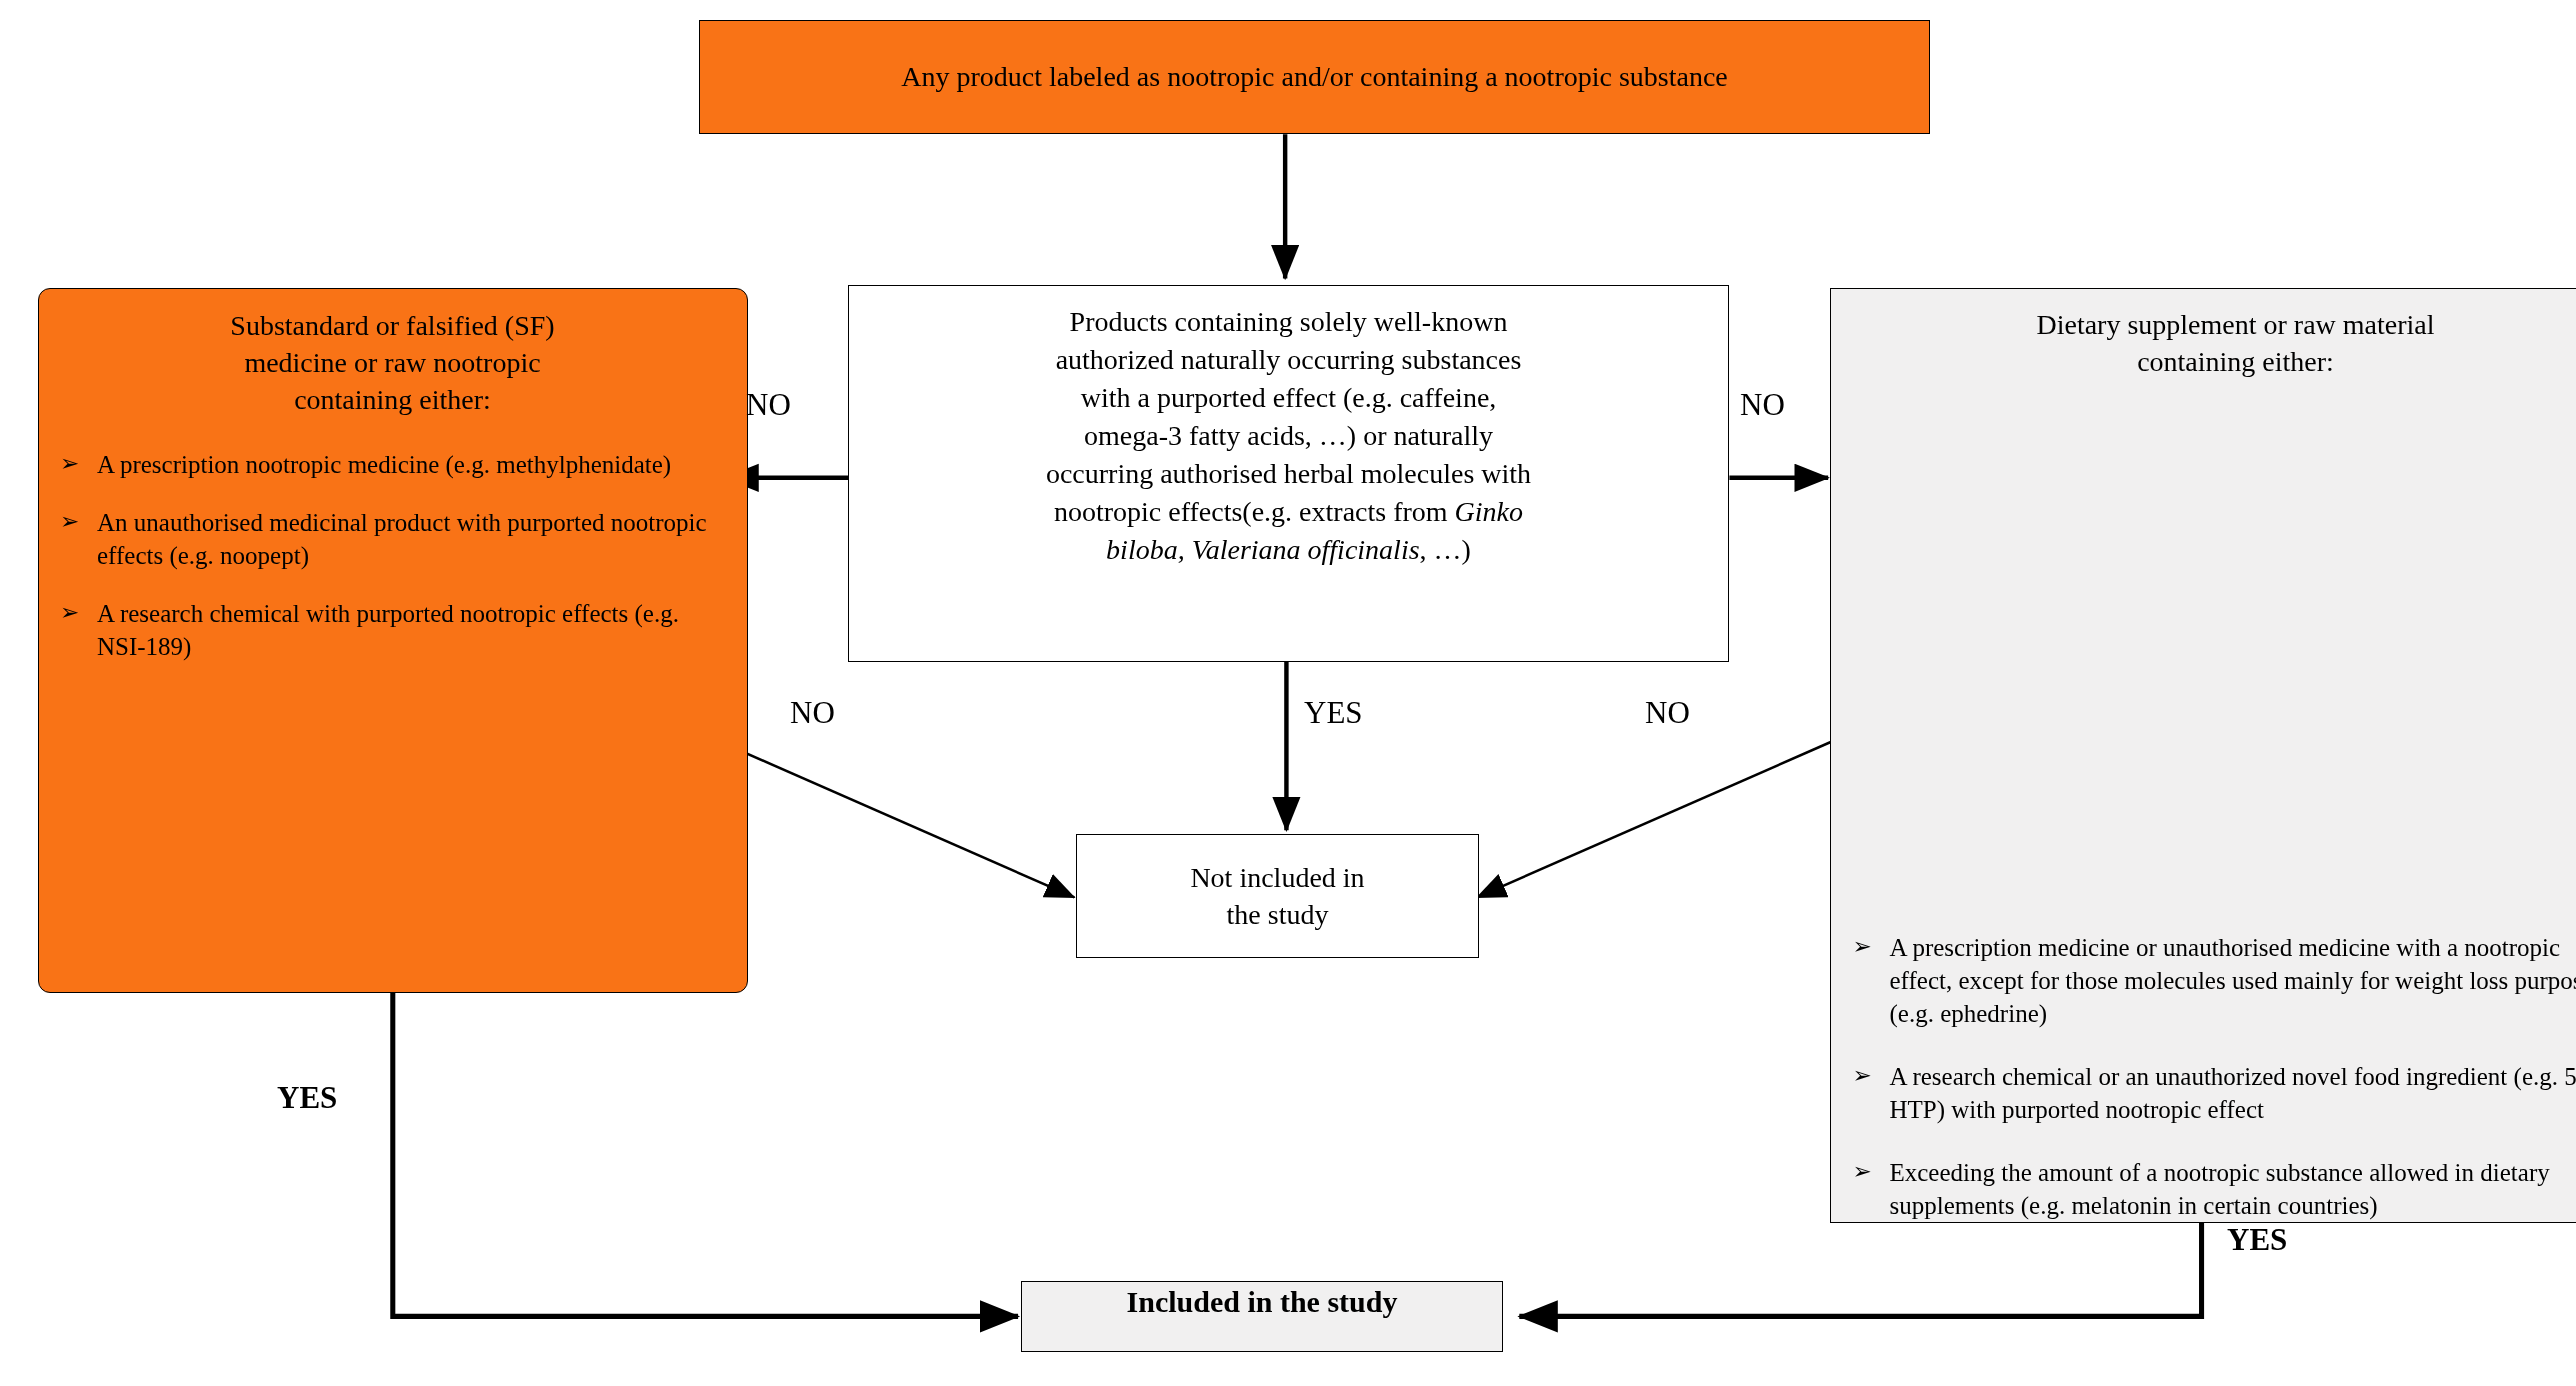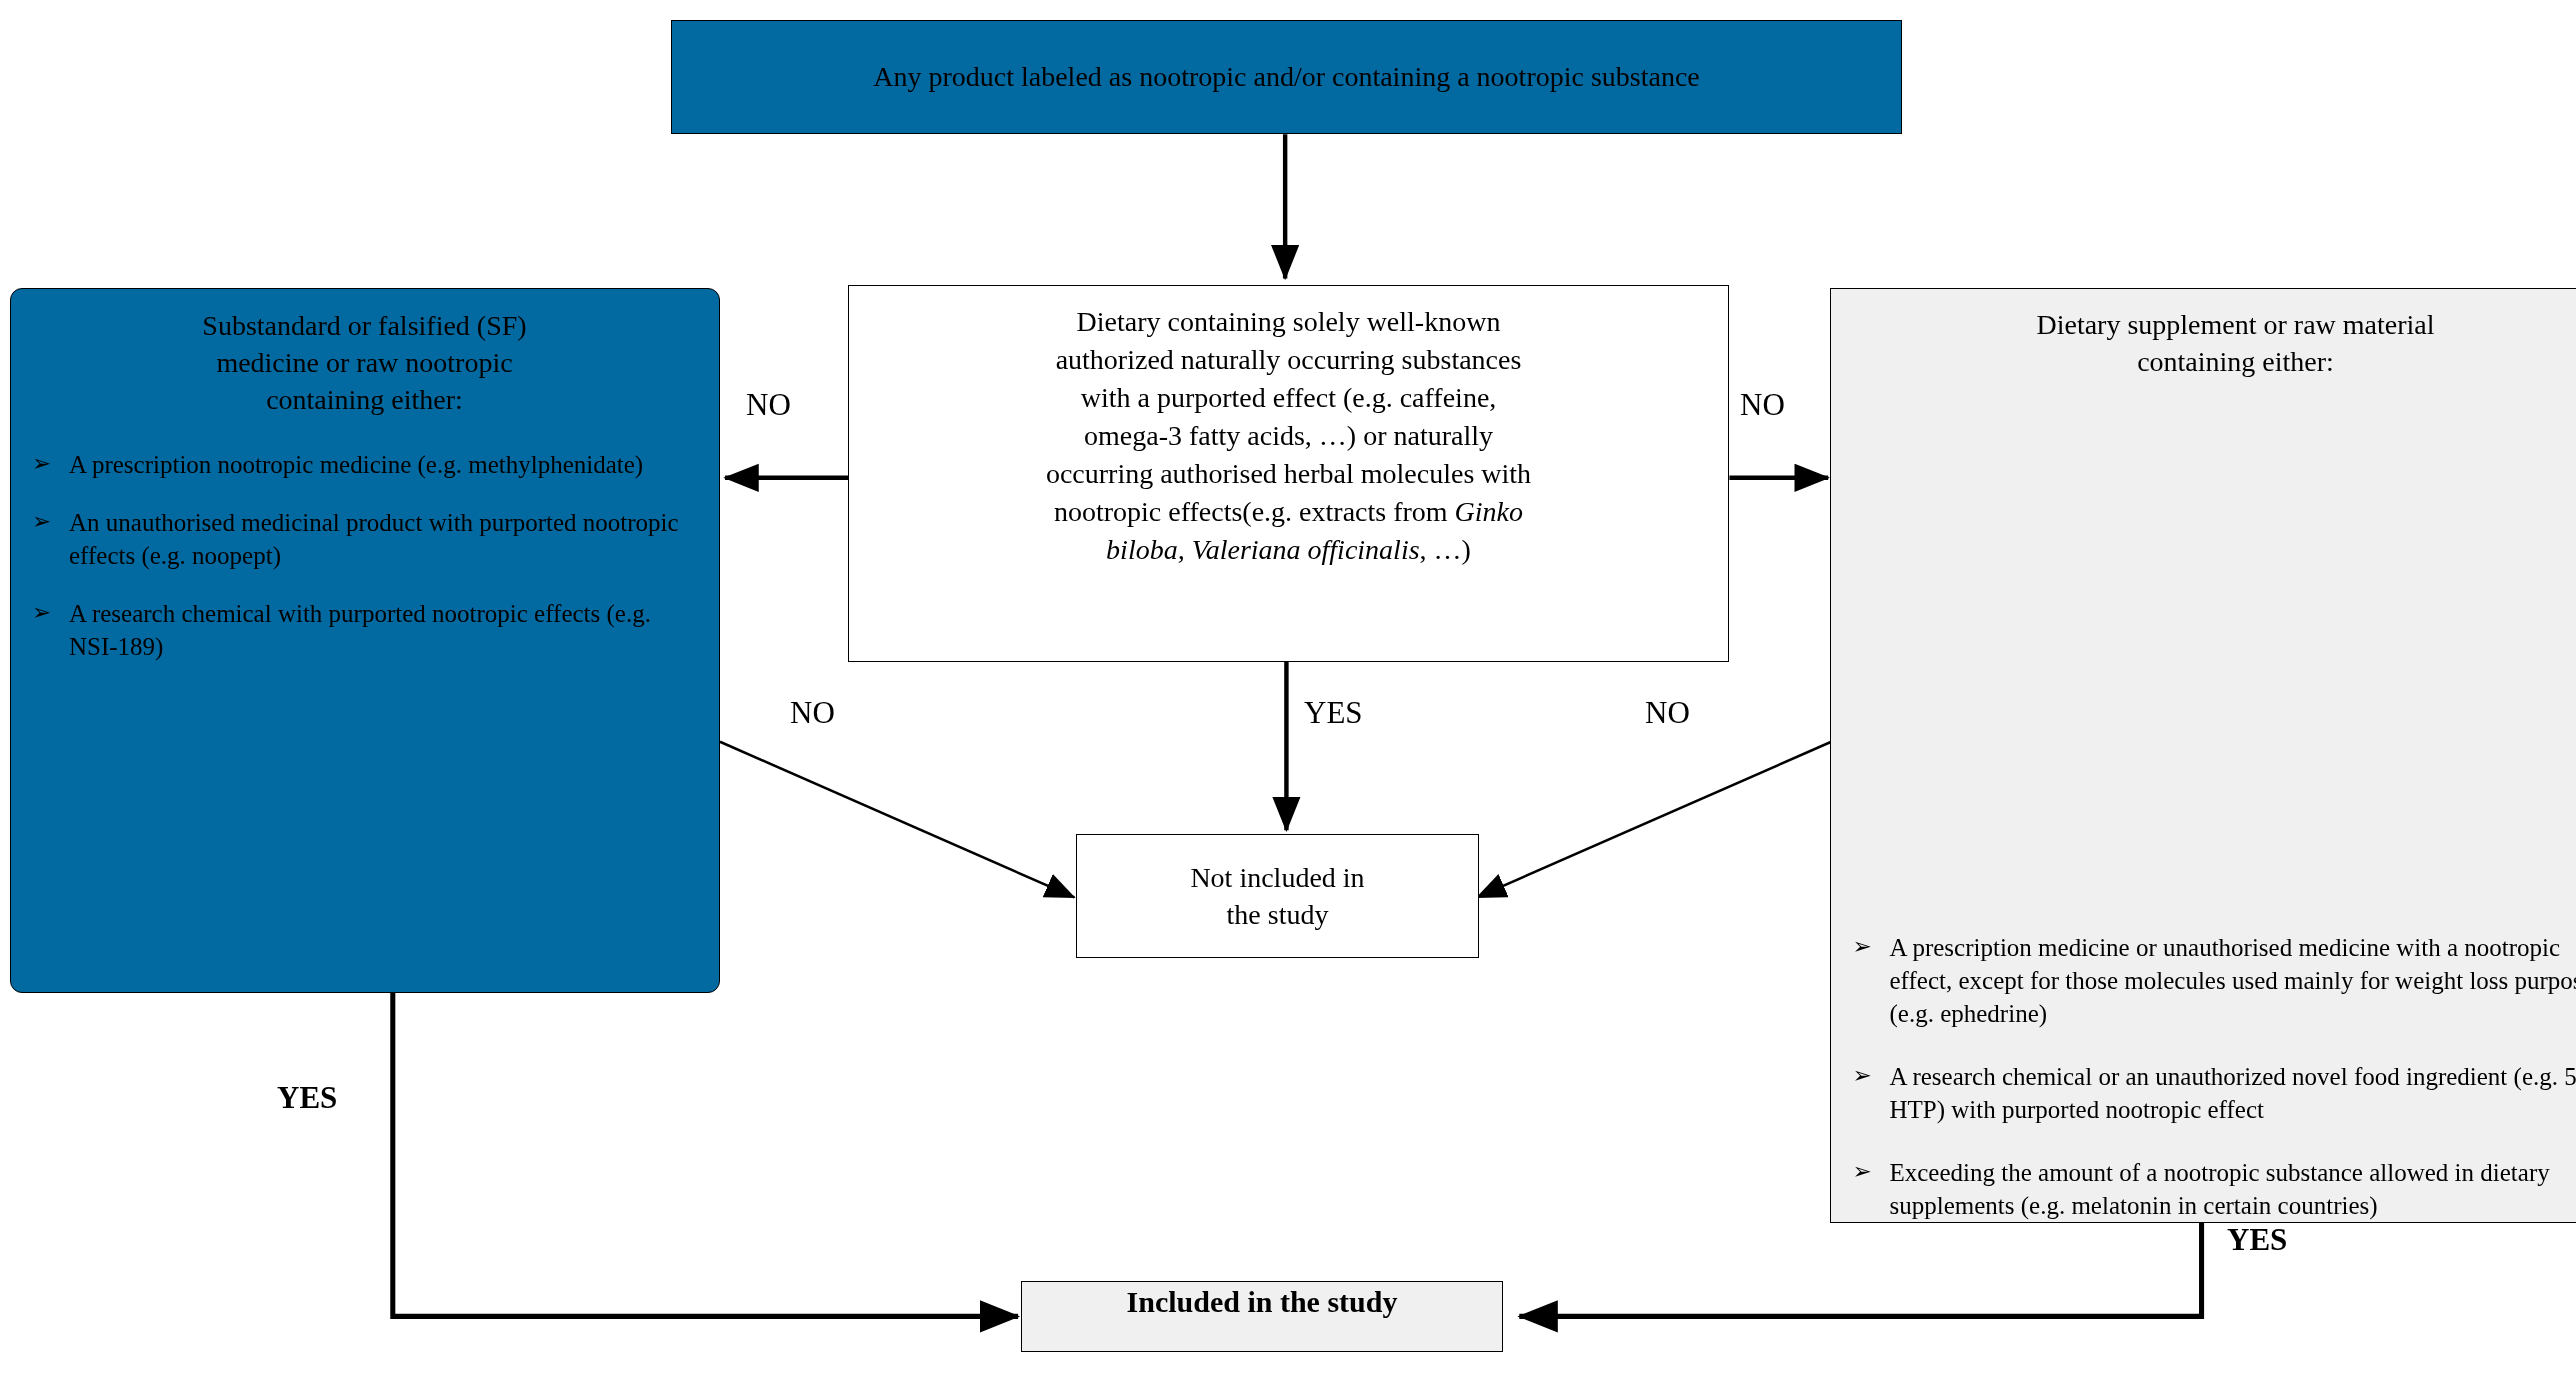--- a/index.html
+++ b/index.html
@@ -11,21 +11,21 @@
     color:#000;
     overflow:hidden;
   }
   .box{
     position:absolute;
     box-sizing:border-box;
     border:1.9px solid #000;
     display:flex;
     flex-direction:column;
   }
-  .box.gray{background:#0369a1;}
+  .box.gray{background:#f97316;margin-left:28px;}
   .box.gray-lite{background:#f1f0f0;}
   .box.white{background:#ffffff;}
   .box-title{
     text-align:center;
     line-height:1.30;
     font-size:28px;
   }
   .bullets{list-style:none;margin:0;padding:0;}
   .bullet-row{
     display:flex;
@@ -96,21 +96,21 @@
 
     <polyline points="3478,1932 3478,2080 2400,2080" fill="none" stroke="#000" stroke-width="8" marker-end="url(#ah)"></polyline>
   </svg>
 
   <div class="box gray" style="left:671px;top:20px;width:1231px;height:114px;justify-content:center;padding:0 44px;">
     <div class="box-title">Any product labeled as nootropic and/or containing a nootropic substance</div>
   </div>
 
   <div class="box white" style="left:848px;top:285px;width:881px;height:377px;justify-content:flex-start;">
     <div class="center-para">
-      <span>Dietary containing solely well-known</span><br>
+      <span>Products containing solely well-known</span><br>
       <span>authorized naturally occurring substances</span><br>
       <span>with a purported effect (e.g. caffeine,</span><br>
       <span>omega-3 fatty acids, …) or naturally</span><br>
       <span>occurring authorised herbal molecules with</span><br>
       <span>nootropic effects(e.g. extracts from </span><span class="ital">Ginko</span><br>
       <span class="ital">biloba, Valeriana officinalis</span><span>, …)</span>
     </div>
   </div>
 
   <div class="box gray" style="left:9.5px;top:288px;width:710px;height:705px;padding:17.7px 21.5px 0 21.5px;border-radius:12px;">

